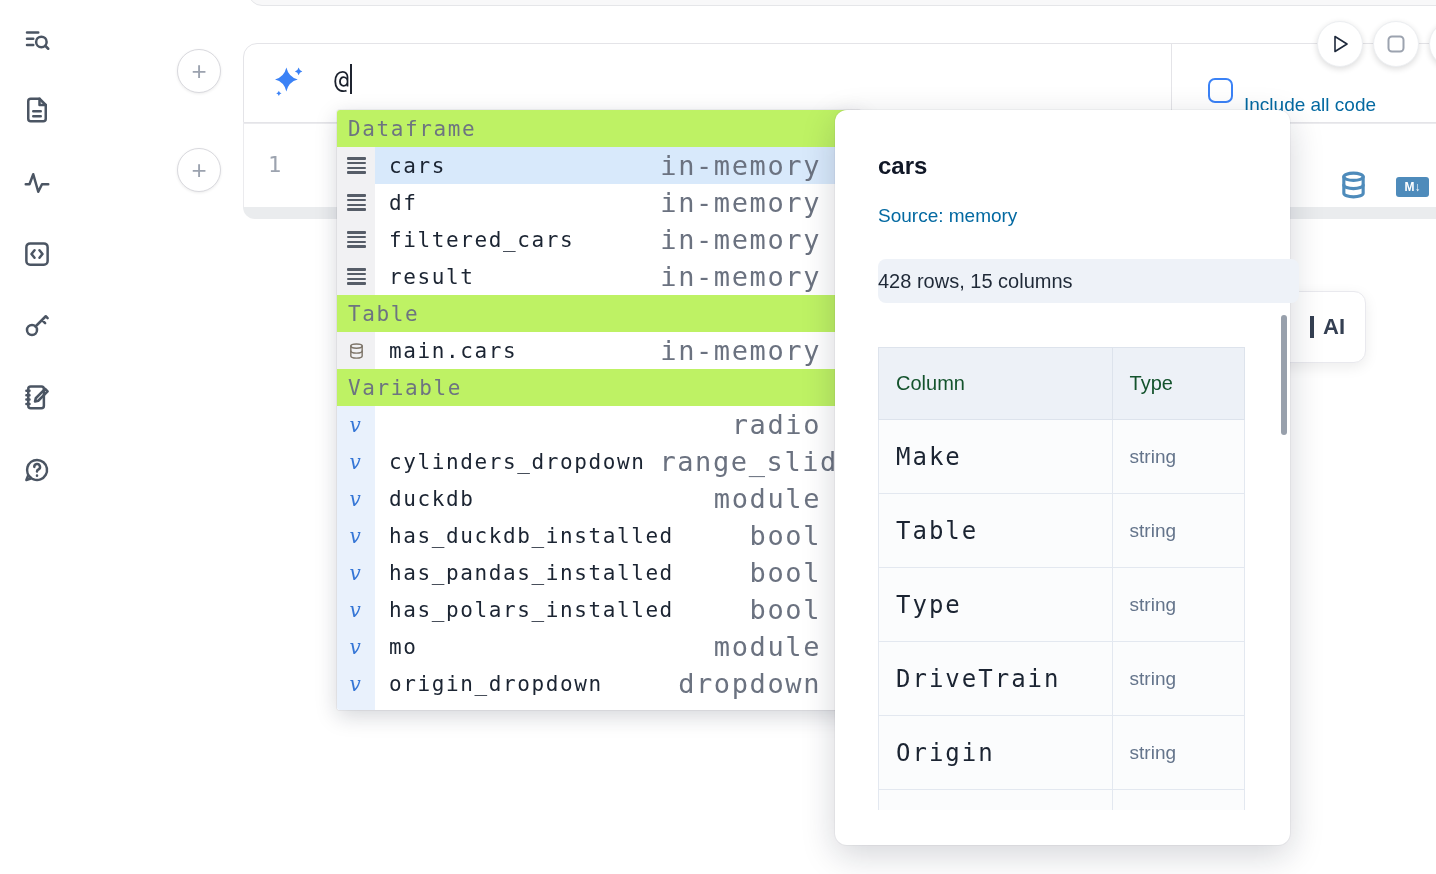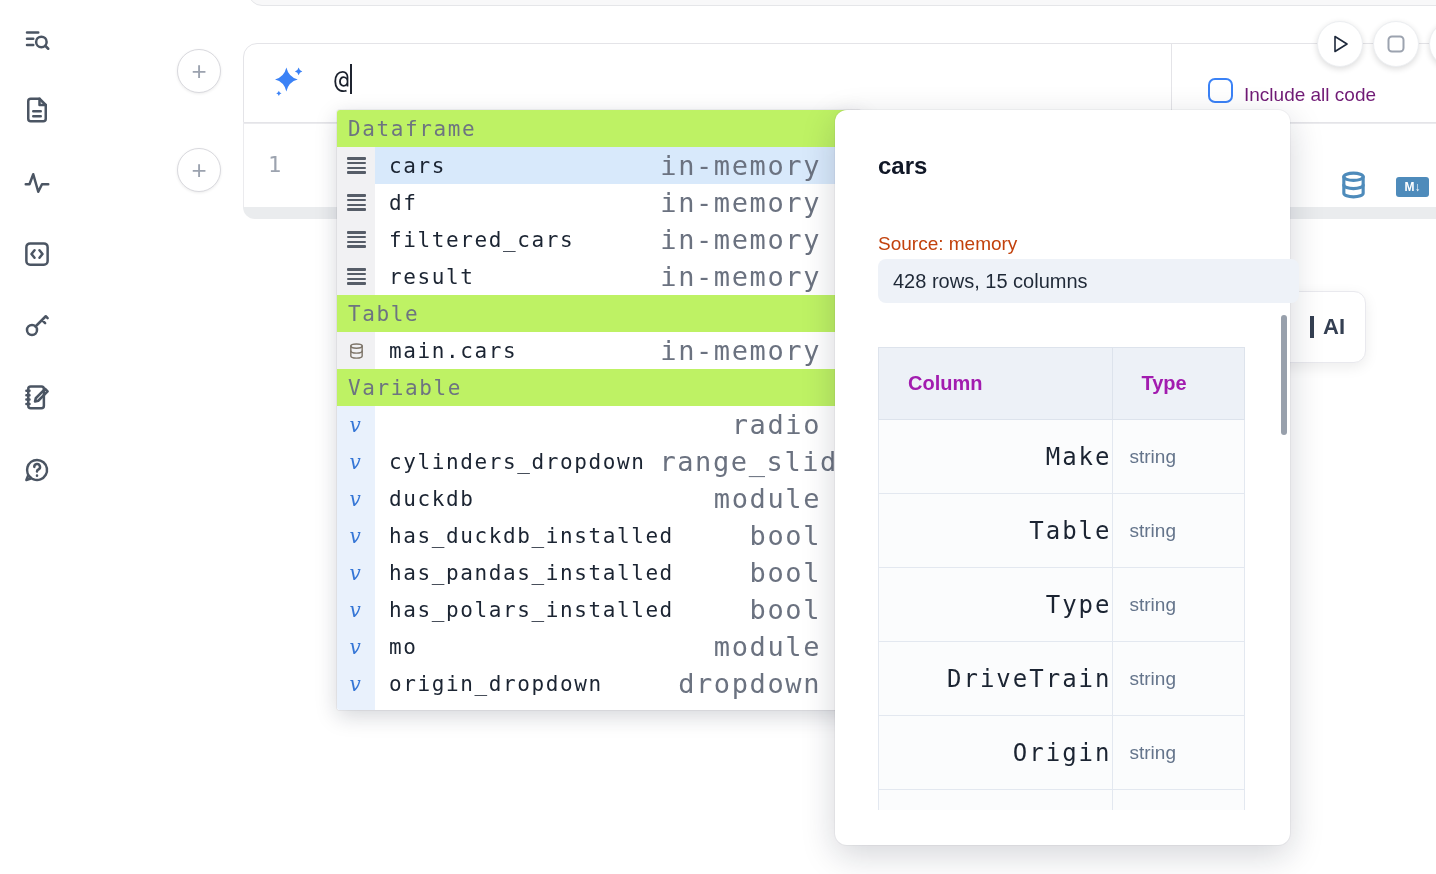--- a/index.html
+++ b/index.html
@@ -25,21 +25,21 @@
   
   .ai-row { position:absolute; left:243px; top:43px; width:1200px; height:80px;
             background:#fff; border:1px solid #e4e4e8; border-radius:14px 0 0 0; }
   .ai-divider { position:absolute; left:927px; top:0; width:1px; height:78px; background:#e4e4e8; }
   .sparkle { position:absolute; left:24px; top:18px; }
   .at-wrap { position:absolute; left:90px; top:20px; display:flex; align-items:center; }
   .at-text { font-family:"DejaVu Sans Mono", monospace; font-size:25px; color:#1a202c; }
   .caret { width:2px; height:30px; background:#1f2430; margin-left:1px; }
   .include-box { position:absolute; left:964px; top:34px; width:25px; height:25px; border:2px solid #3b82f6;
                  border-radius:7px; background:#fff; cursor:pointer; }
-  .include-label { position:absolute; left:1000px; top:40px; font-size:19px; color:#701a75; }
+  .include-label { position:absolute; left:1000px; top:50px; font-size:19px; color:#0369a1; }
 
   
   .circle-btn { position:absolute; width:46px; height:46px; border-radius:50%; background:#fff;
                 border:1px solid #eceef1; box-shadow:0 2px 6px rgba(0,0,0,.14); cursor:pointer;
                 display:flex; align-items:center; justify-content:center; }
   .circle-btn svg { fill:none; stroke-linejoin:round; stroke-linecap:round; }
 
   
   .code-cell { position:absolute; left:243px; top:123px; width:1200px; height:84px; background:#fff;
                border-left:1px solid #ebebee; border-top:1px solid #ebebee; }
@@ -76,30 +76,30 @@
              z-index:20; display:flex; align-items:center; justify-content:flex-end;
              padding-right:20px; gap:9px; cursor:pointer; }
   .ai-card .partial-bar { width:4px; height:22px; background:#343f52; }
   .ai-card .ai-label { font-size:22px; font-weight:bold; color:#343f52; }
 
   
   .panel { position:absolute; left:835px; top:110px; width:455px; height:735px; background:#fff;
            border-radius:12px; box-shadow:0 10px 34px rgba(15,23,42,.18), 0 0 0 1px rgba(15,23,42,.04);
            z-index:40; }
   .panel-title { position:absolute; left:43px; top:42px; font-size:24px; font-weight:bold; color:#101726; }
-  .panel-source { position:absolute; left:43px; top:95px; font-size:19px; color:#c2410c;margin-top:28px; }
+  .panel-source { position:absolute; left:43px; top:95px; font-size:19px; color:#0369a1; }
   .panel-pill { position:absolute; left:43px; top:149px; width:421px; height:44px; background:#eef2f8;
-                border-radius:8px; display:flex; align-items:center; padding-left:15px;
+                border-radius:8px; display:flex; align-items:center; 
                 font-size:20px; color:#1f2937; }
   .panel-table-wrap { position:absolute; left:43px; top:237px; width:367px; height:463px; overflow:hidden; }
   .ptable { width:100%; border-collapse:collapse; }
-  .ptable th { background:#edf1f7; font-weight:bold; text-align:left; font-size:20px; color:#a21caf;
-               height:72px; padding-left:29px; border:1px solid #dde3ec; }
+  .ptable th { background:#edf1f7; font-weight:normal; text-align:left; font-size:20px; color:#14532d;
+               height:72px; padding-left:17px; border:1px solid #dde3ec; }
   .ptable td { background:#fbfcfd; height:74px; padding-left:17px; border:1px solid #e3e8f0; }
-  .ptable td.c-name { font-family:"DejaVu Sans Mono", monospace; letter-spacing:2px; font-size:24px; color:#1b2432;text-align:right; }
+  .ptable td.c-name { font-family:"DejaVu Sans Mono", monospace; letter-spacing:2px; font-size:24px; color:#1b2432; }
   .ptable td.c-type { font-size:19px; color:#64748b; }
   .ptable col.col1 { width:234px; } .ptable col.col2 { width:133px; }
   .panel-scroll-thumb { position:absolute; right:3px; top:205px; width:6px; height:120px;
                         background:#98a0ac; border-radius:3px; }
 </style>
 </head>
 <body>
 
 <div class="stage">
 

